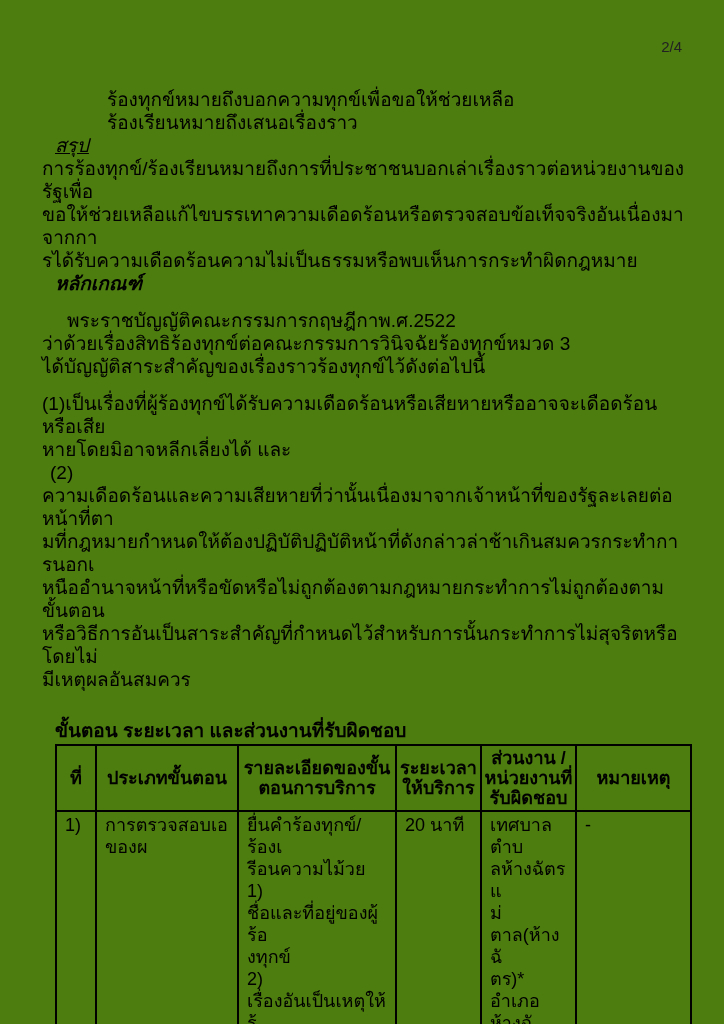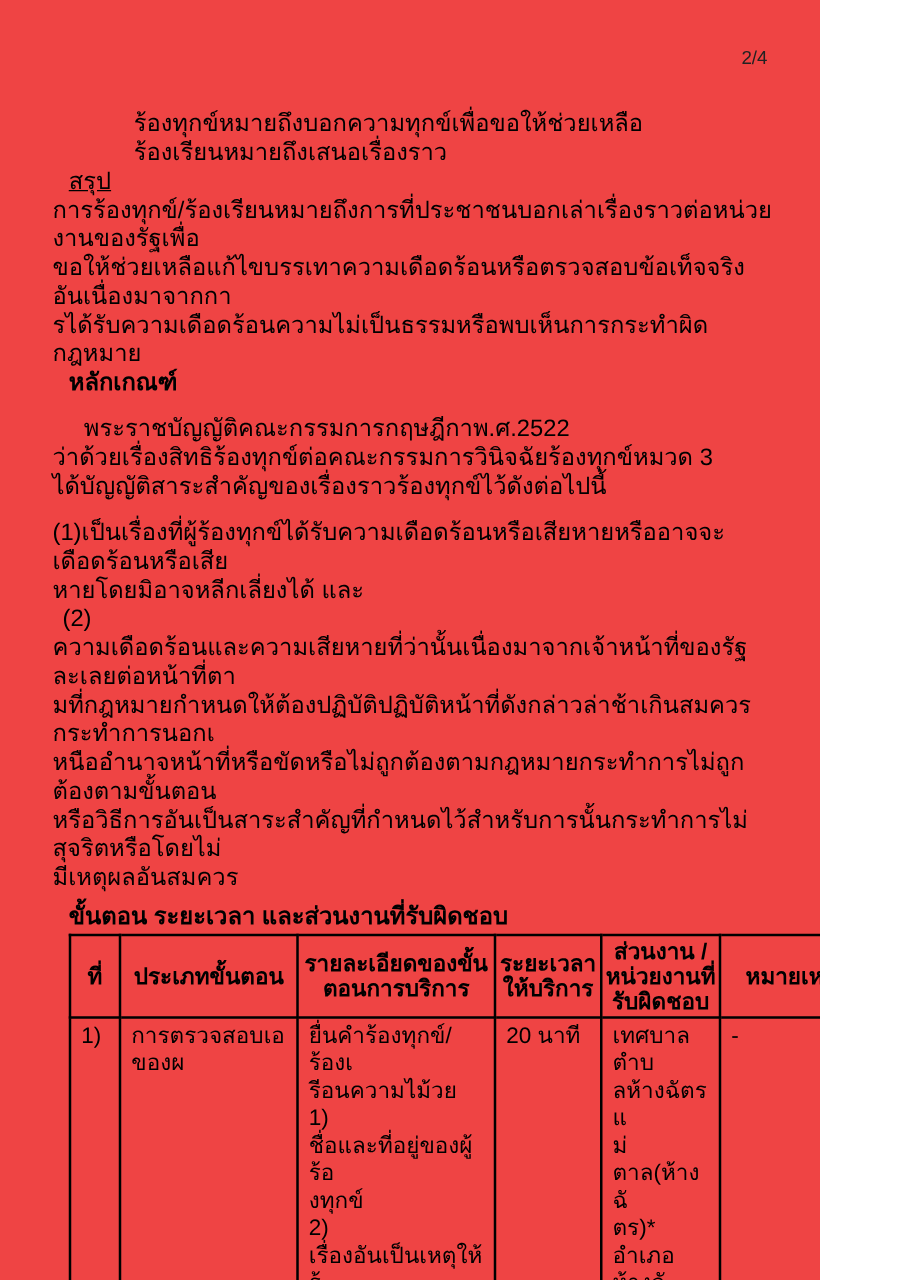--- a/index.html
+++ b/index.html
@@ -2,23 +2,23 @@
 <html lang="th"><head>
 <meta charset="utf-8">
 <style>
   html, body {
     margin: 0;
     padding: 0;
     background: #ffffff;
   }
   .page {
     position: relative;
-    width: 656px;
+    width: 724px;
     height: 1024px;
-    background: #ef4444;
+    background: #4d7c0f;
     color: #000000;
     font-family: "Liberation Sans", "DejaVu Sans", sans-serif;
     font-size: 19px;
     line-height: 23px;
     overflow: hidden;
   }
   .page-number {
     position: absolute;
     top: 38px;
     right: 42px;
@@ -27,27 +27,27 @@
     color: #222222;
   }
   .content {
     position: absolute;
     top: 88px;
     left: 42px;
     right: 38px;
   }
   .indent-lg { padding-left: 65px; }
   .indent-md { padding-left: 25px; margin-top: 14px; }
-  .indent-sm { padding-left: 13px; }
+  .indent-sm { padding-left: 13px; font-style: italic; }
   .indent-xs { padding-left: 8px; }
   .bold { font-weight: bold; }
   .underline { text-decoration: underline; }
   .gap-sm { height: 14px; }
   .table-title {
-    margin-top: 8px;
+    margin-top: 28px;
     padding-left: 13px;
   }
   table.procedure {
     margin-top: 2px;
     margin-left: 13px;
     border-collapse: collapse;
     table-layout: fixed;
     width: 635px;
     font-size: 18px;
     line-height: 22px;

